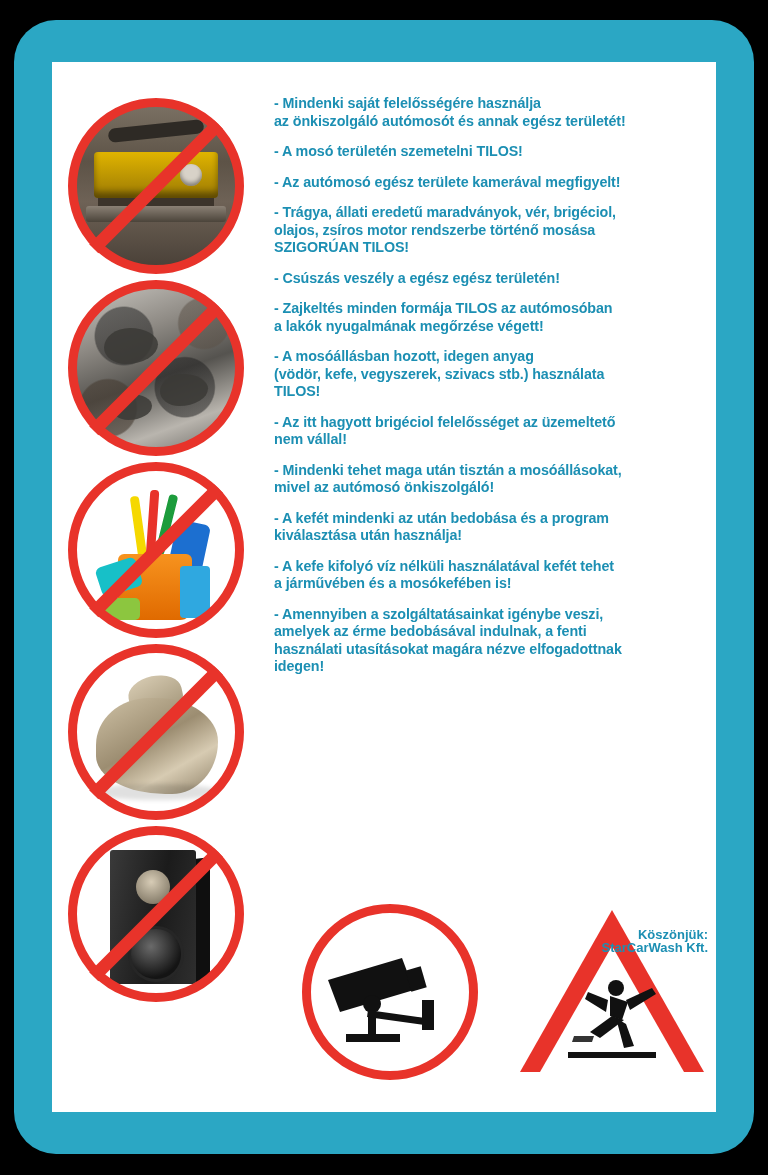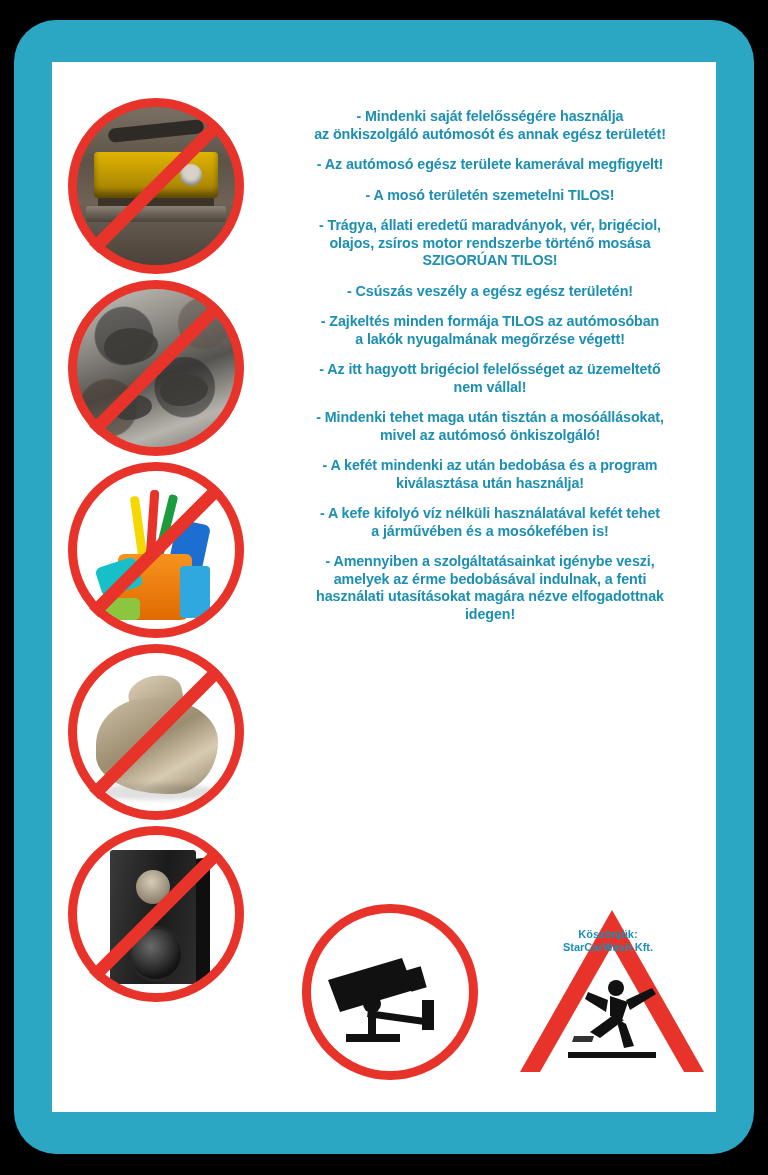--- a/index.html
+++ b/index.html
@@ -233,42 +233,41 @@
     position: absolute; left: 20px; top: 44px; width: 0; height: 0;
     border-left: 72px solid transparent;
     border-right: 72px solid transparent;
     border-bottom: 126px solid #ffffff;
   }
 
   
   #text-column {
     position: absolute;
     left: 222px;
-    top: 46px;
+    top: 33px;
     width: 432px;
-    text-align: center;
   }
   .rule {
     color: #1c8fb3;
     font-weight: bold;
     font-size: 14.3px;
     line-height: 17.5px;
     margin-bottom: 13px;
     letter-spacing: -0.1px;
     white-space: pre-line;
   }
   #credit {
     position: absolute;
     right: 8px;
     top: 866px;
     width: 200px;
-    text-align: center;
+    text-align: right;
     color: #1c8fb3;
     font-weight: bold;
-    font-size: 11px;
+    font-size: 13px;
     line-height: 13px;
     white-space: pre-line;
   }
 </style>
 </head>
 <body>
 
 <div id="poster-frame">
   <div id="poster-inner">
 
@@ -369,28 +368,31 @@
             </g>
           </svg>
         </div>
       </div>
 
     </div>
 
     <div id="text-column">
       <div class="rule">- Mindenki saját felelősségére használja
    az önkiszolgáló autómosót és annak egész területét!</div>
+      <div class="rule">- A mosó területén szemetelni TILOS!</div>
       <div class="rule">- Az autómosó egész területe kamerával megfigyelt!</div>
-      <div class="rule">- A mosó területén szemetelni TILOS!</div>
       <div class="rule">- Trágya, állati eredetű maradványok, vér,  brigéciol,
    olajos, zsíros motor rendszerbe történő mosása
    SZIGORÚAN TILOS!</div>
       <div class="rule">- Csúszás veszély a egész egész területén!</div>
       <div class="rule">- Zajkeltés minden formája TILOS az autómosóban
    a lakók nyugalmának megőrzése végett!</div>
+      <div class="rule">- A mosóállásban hozott, idegen anyag
+   (vödör, kefe, vegyszerek, szivacs stb.) használata
+   TILOS!</div>
       <div class="rule">- Az itt hagyott brigéciol felelősséget az üzemeltető
    nem vállal!</div>
       <div class="rule">- Mindenki tehet maga után tisztán a mosóállásokat,
    mivel az autómosó önkiszolgáló!</div>
       <div class="rule">- A kefét mindenki az után bedobása és a program
    kiválasztása után használja!</div>
       <div class="rule">- A kefe kifolyó víz nélküli használatával kefét tehet
    a járművében és a mosókefében is!</div>
       <div class="rule">- Amennyiben a szolgáltatásainkat igénybe veszi,
    amelyek az érme bedobásával indulnak, a fenti

